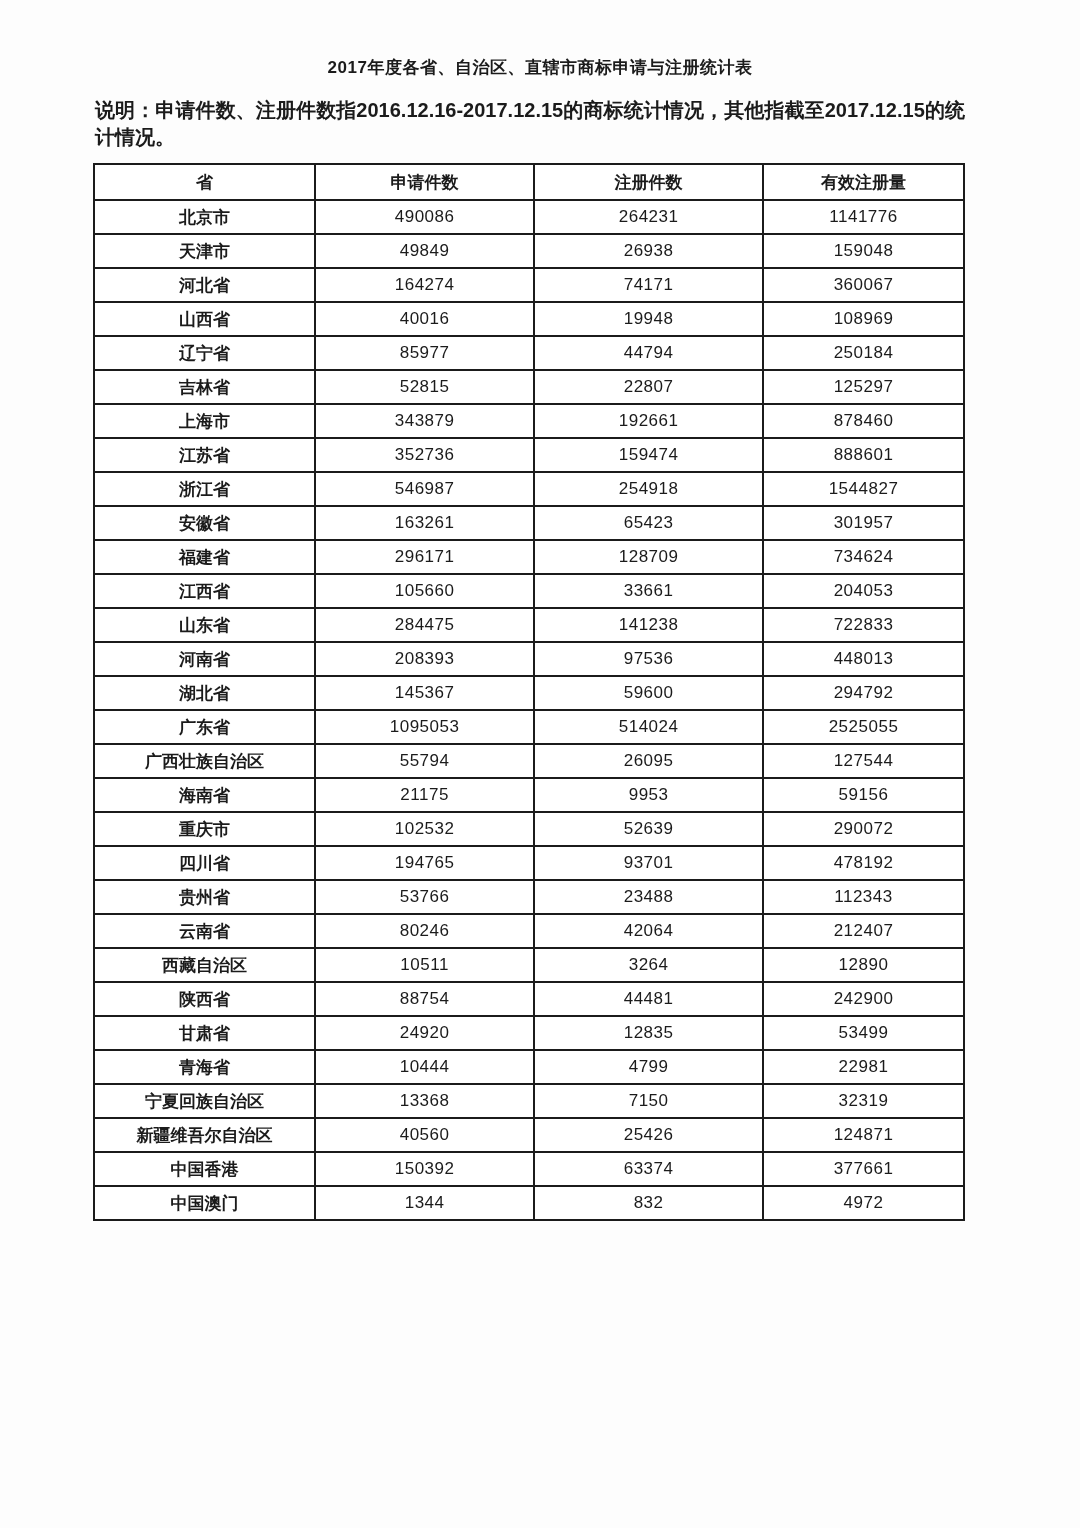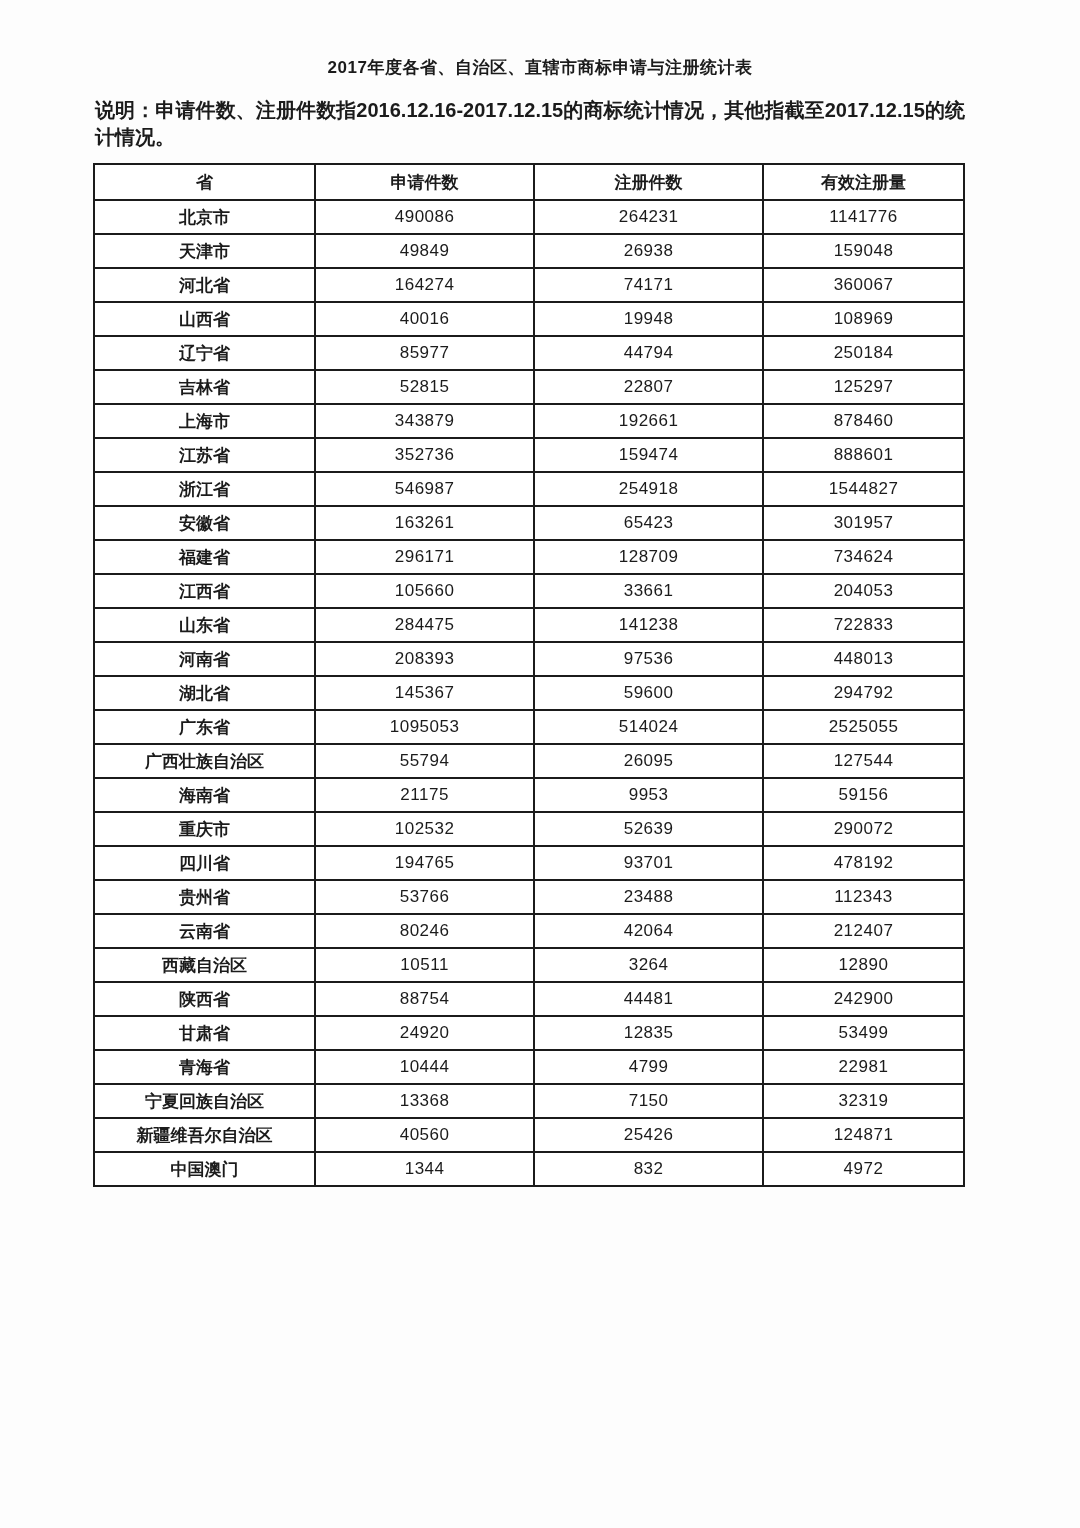--- a/index.html
+++ b/index.html
@@ -252,20 +252,26 @@
           <td class="value">7150</td>
           <td class="value">32319</td>
         </tr>
         <tr>
           <td class="province">新疆维吾尔自治区</td>
           <td class="value">40560</td>
           <td class="value">25426</td>
           <td class="value">124871</td>
         </tr>
         <tr>
+          <td class="province">中国香港</td>
+          <td class="value">150392</td>
+          <td class="value">63374</td>
+          <td class="value">377661</td>
+        </tr>
+        <tr>
           <td class="province">中国澳门</td>
           <td class="value">1344</td>
           <td class="value">832</td>
           <td class="value">4972</td>
         </tr>
       </tbody>
   </table>
 </div>
 
 </body></html>

